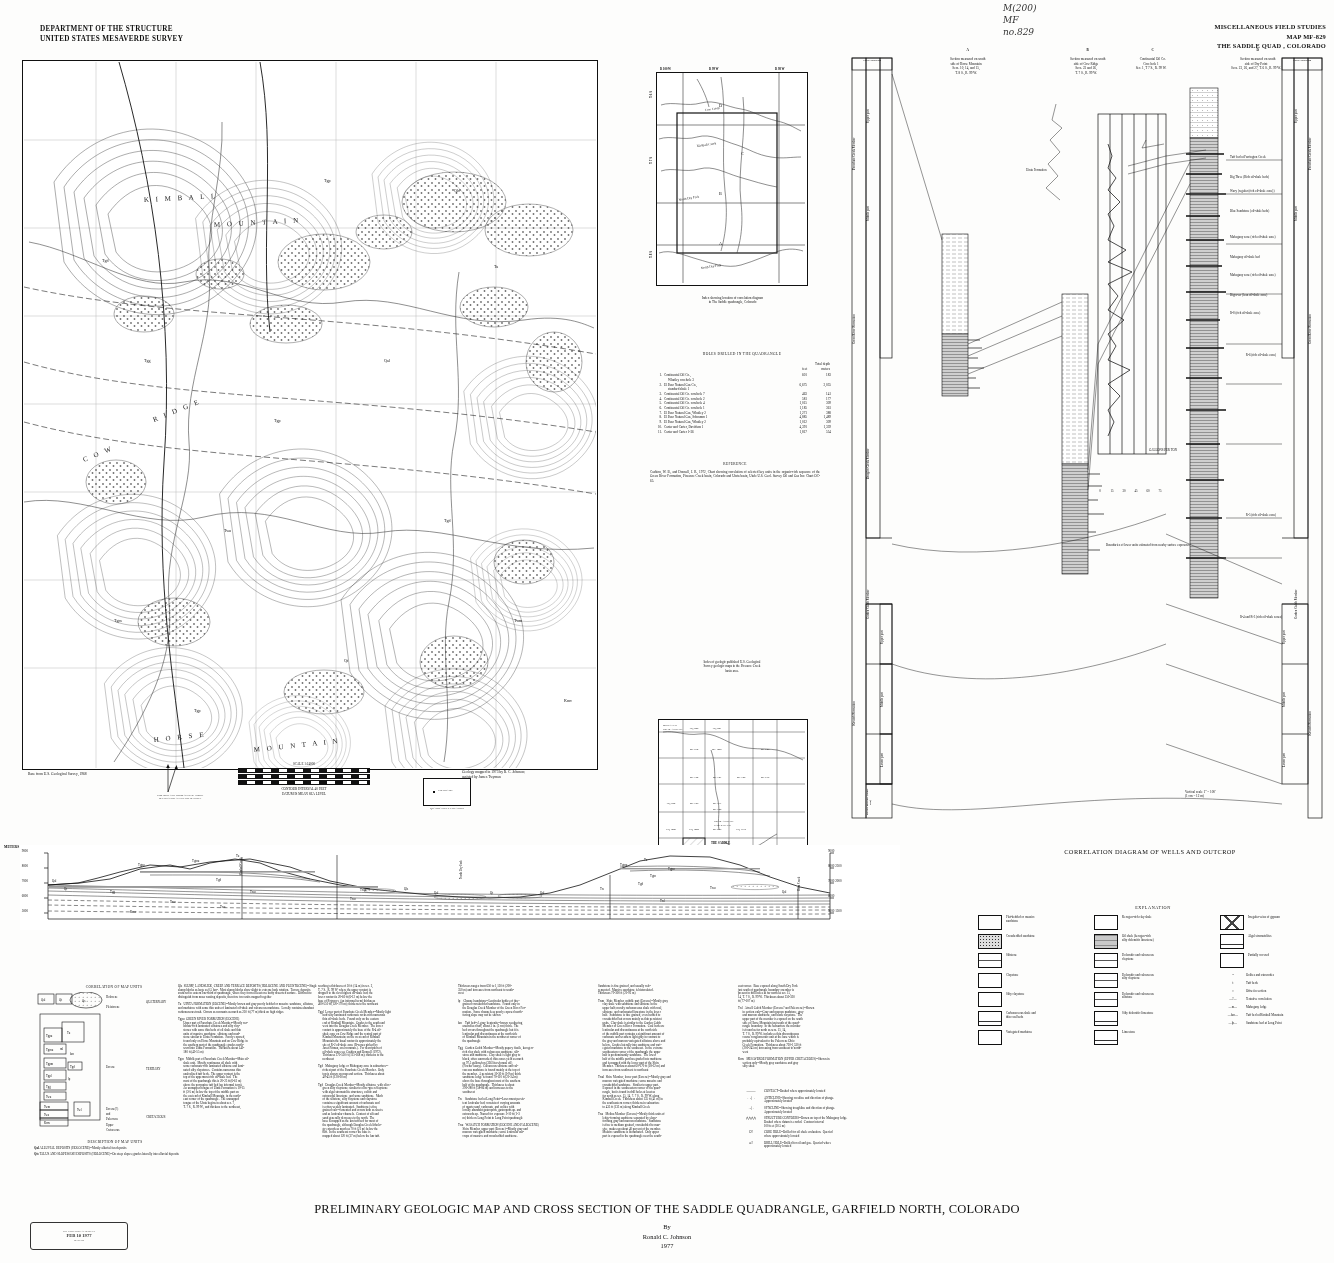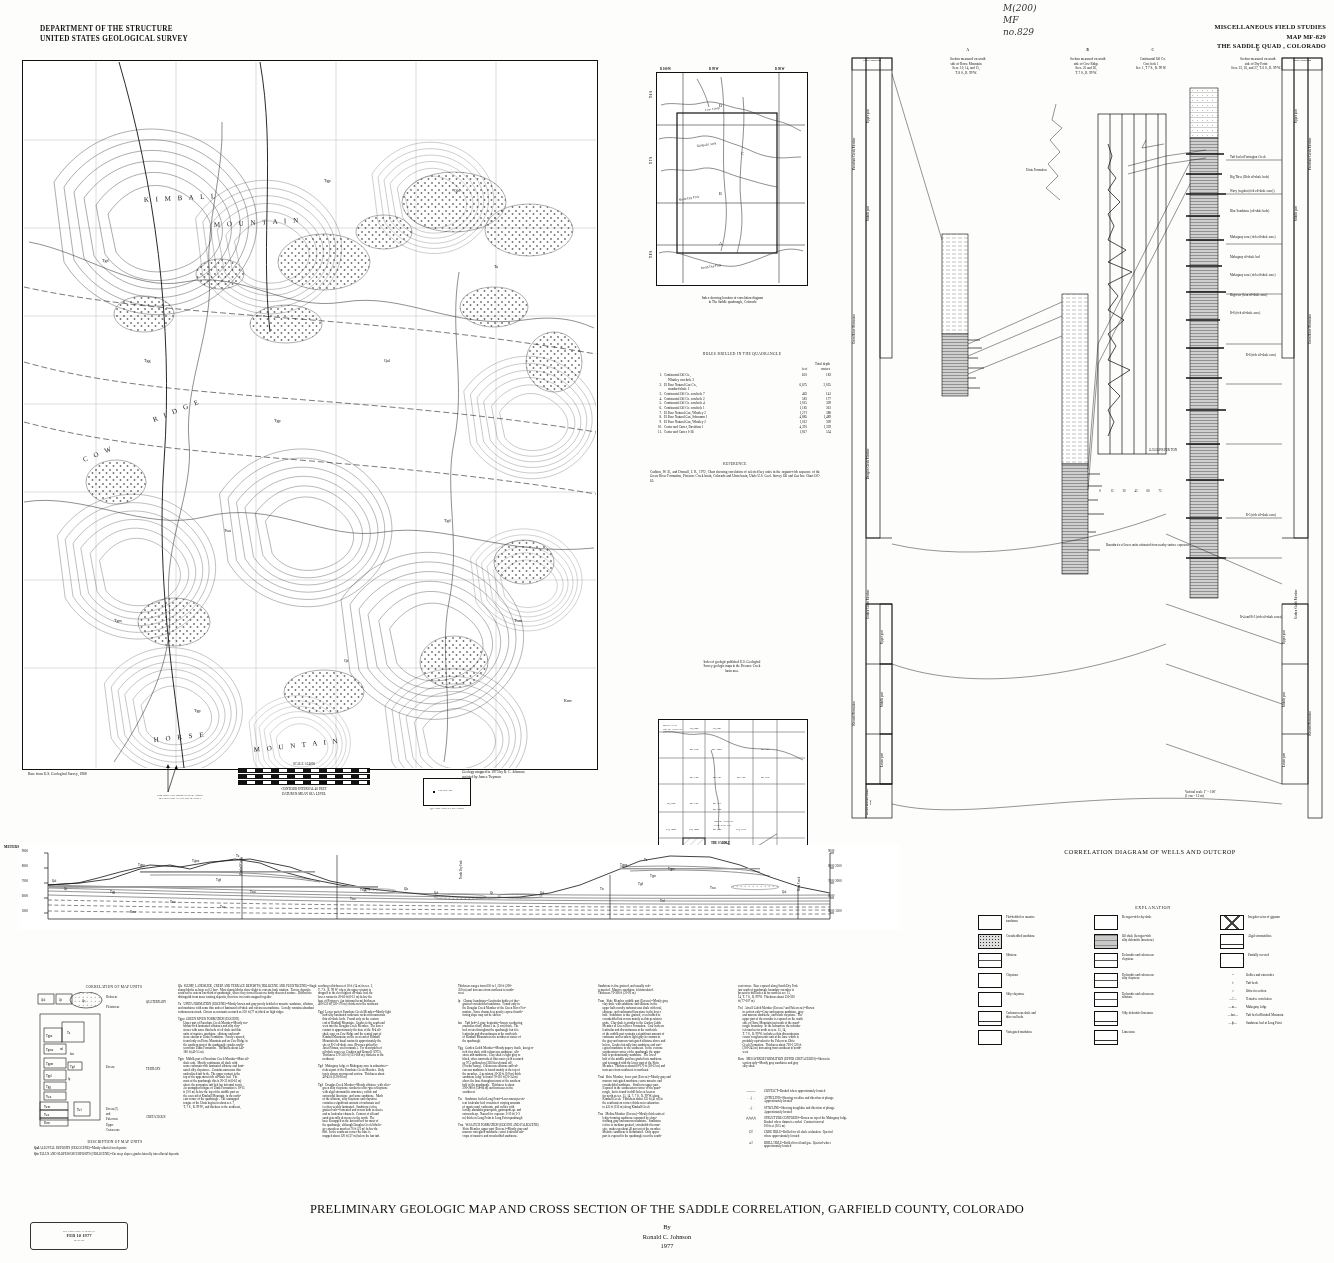--- a/index.html
+++ b/index.html
@@ -90,21 +90,21 @@
          font-size:4px;text-align:center;color:#333;display:flex;flex-direction:column;
          align-items:center;justify-content:center;line-height:1.3;}
 
   svg{display:block;}
 </style>
 </head>
 <body>
 
 <div class="abs" id="hdr-left">
   <div>DEPARTMENT OF THE STRUCTURE</div>
-  <div>UNITED STATES GEOLOGICAL SURVEY</div>
+  <div>UNITED STATES MESAVERDE SURVEY</div>
 </div>
 
 <div class="abs" id="hdr-right">
   <div>MISCELLANEOUS FIELD STUDIES</div>
   <div>MAP MF-829</div>
   <div>THE SADDLE QUAD , COLORADO</div>
 </div>
 
 <div class="abs" id="handwrite" style="white-space:pre;">M(200)
 MF
@@ -1171,21 +1171,21 @@
       <div style="white-space: pre;">CORE HOLE--Drilled for oil shale evaluation.  Queried
 where approximately located</div>
     </div>
     <div style="display: flex; font-size: 3.05px; line-height: 1.2; margin-bottom: 3px;">
       <div style="width: 26px; flex: 0 0 auto; text-align: center;">⊙?</div>
       <div style="white-space: pre;">DRILL HOLE--Drilled for oil and gas.  Queried where
 approximately located</div>
     </div>
   </div>
 
-<div class="abs" id="maintitle">PRELIMINARY GEOLOGIC MAP AND CROSS SECTION OF THE SADDLE CORRELATION, GARFIELD COUNTY, COLORADO</div>
+<div class="abs" id="maintitle">PRELIMINARY GEOLOGIC MAP AND CROSS SECTION OF THE SADDLE QUADRANGLE, GARFIELD NORTH, COLORADO</div>
 <div class="abs" id="byline">
   <div>By</div>
   <div>Ronald C. Johnson</div>
   <div>1977</div>
 </div>
 
 <div class="abs" id="stamp">
   <div style="font-size:2.6px;">U.S. GEOLOGICAL SURVEY</div>
   <div style="font-size:4.6px;font-weight:bold;">FEB 10 1977</div>
   <div style="font-size:2.6px;">DENVER</div>

